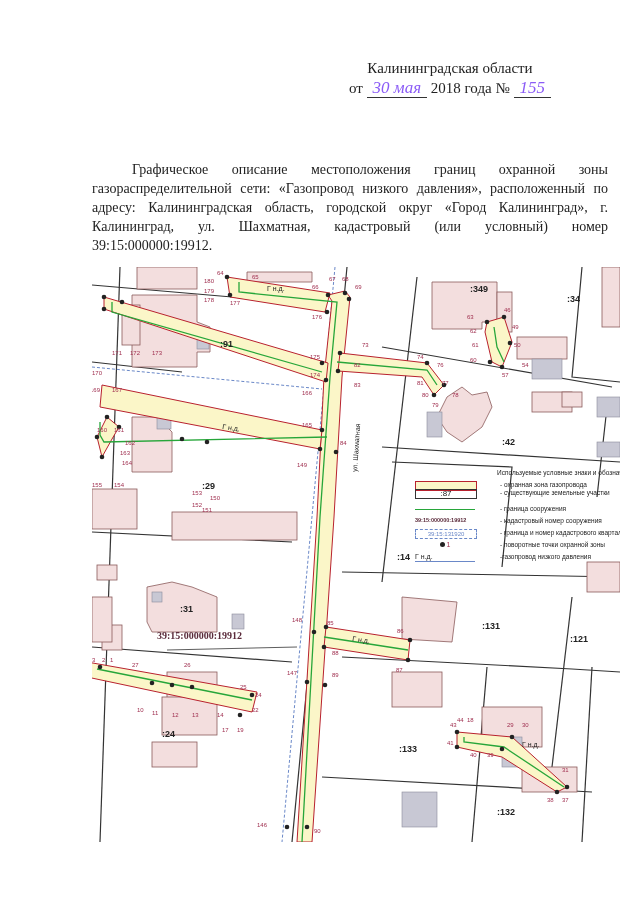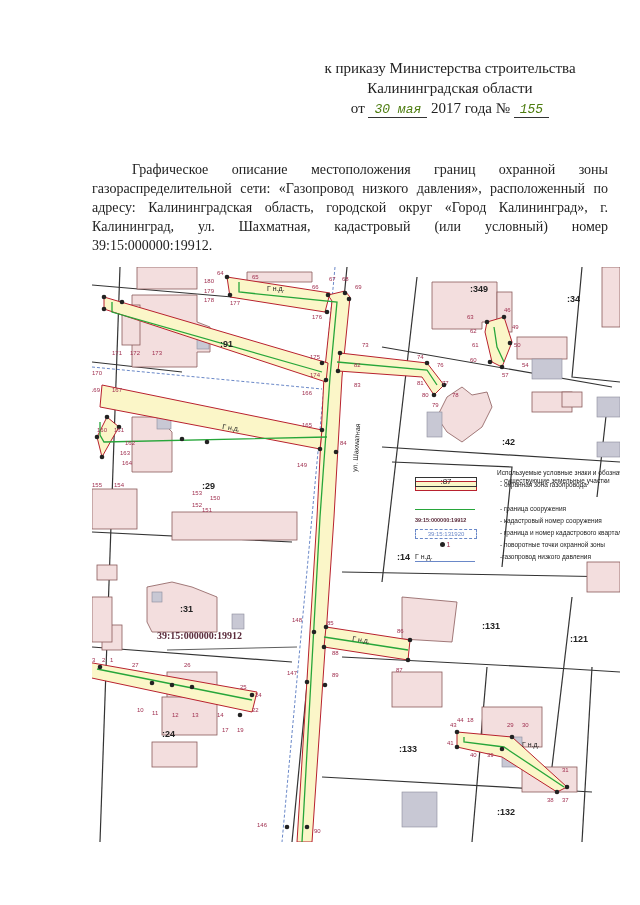--- a/index.html
+++ b/index.html
@@ -1,40 +1,39 @@
 <!DOCTYPE html>
 <html><head>
 <meta charset="utf-8">
 <style>
   html, body { margin: 0; padding: 0; background: #ffffff; }
   body { width: 640px; height: 905px; position: relative; overflow: hidden; font-family: "Liberation Serif", serif; color: #222; }
   .header { position: absolute; left: 280px; top: 58px; width: 340px; text-align: center; font-size: 15px; line-height: 20px; }
   .header div { white-space: nowrap; }
-  .handwrite { font-family: Liberation Mono, monospace; font-style: italic; color: #4d7c0f; border-bottom: 1px solid #333; padding: 0 6px; font-size: 13px; }
+  .handwrite { font-family: Liberation Serif, serif; font-style: italic; color: #8b5cf6; border-bottom: 1px solid #333; padding: 0 6px; font-size: 17px; }
   .body-text { position: absolute; left: 92px; top: 160px; width: 516px; font-size: 14px; line-height: 19px; text-align: justify; }
   .body-text p { margin: 0; text-indent: 40px; }
   .map { position: absolute; left: 92px; top: 267px; width: 528px; height: 575px; overflow: hidden; background: #fff; }
   .map svg { position: absolute; left: 0; top: 0; }
   .lbl { font-family: "Liberation Sans", sans-serif; }
   .legend { position: absolute; left: 313px; top: 202px; width: 218px; height: 98px; font-family: "Liberation Sans", sans-serif; font-size: 6.5px; color: #222; }
   .legend .title { position: absolute; left: 92px; top: 0; white-space: nowrap; }
   .legend .row { position: absolute; left: 0; width: 218px; height: 10px; }
   .legend .sym { position: absolute; left: 10px; width: 60px; height: 8px; }
   .legend .txt { position: absolute; left: 95px; top: 0; white-space: nowrap; }
 </style>
 </head>
 <body>
 
 <div class="header">
-  <div>к приказу Министерства строительства</div>
   <div>Калининградская области</div>
   <div>
     <span>от</span>
     <span class="handwrite">30 мая</span>
-    <span>2017 года №</span>
+    <span>2018 года №</span>
     <span class="handwrite">155</span>
   </div>
 </div>
 
 <div class="body-text">
   <p>Графическое описание местоположения границ охранной зоны газораспределительной сети: «Газопровод низкого давления», расположенный по адресу: Калининградская область, городской округ «Город Калининград», г. Калининград, ул. Шахматная, кадастровый (или условный) номер 39:15:000000:19912.</p>
 </div>
 
 <div class="map">
   <svg width="528" height="575" viewBox="0 0 528 575">
@@ -303,21 +302,21 @@
     <text x="65" y="372" font-family="Liberation Serif, serif" font-size="10" font-weight="bold" fill="#5a2a3a">39:15:000000:19912</text>
     <line x1="75" y1="383" x2="205" y2="380" stroke="#333" stroke-width="0.8"></line>
   </svg>
 
   <div class="legend">
     <div class="title">Используемые условные знаки и обозначения</div>
     <div class="row" style="top:12px">
       <div class="sym" style="background:#fbf6c8;border:1.5px solid #b8212e;"></div>
       <div class="txt">- охранная зона газопровода</div>
     </div>
-    <div class="row" style="top:8px">
+    <div class="row" style="top:20px">
       <div class="sym" style="border:1px solid #333;text-align:center;font-size:8px;line-height:8px;">:87</div>
       <div class="txt">- существующие земельные участки</div>
     </div>
     <div class="row" style="top:36px">
       <div class="sym" style="top:4px;height:0;border-top:1.5px solid #27a63a;"></div>
       <div class="txt">- граница сооружения</div>
     </div>
     <div class="row" style="top:48px">
       <div class="sym" style="font-size:5.5px;color:#5a2a3a;font-weight:bold;white-space:nowrap;">39:15:000000:19912</div>
       <div class="txt">- кадастровый номер сооружения</div>

